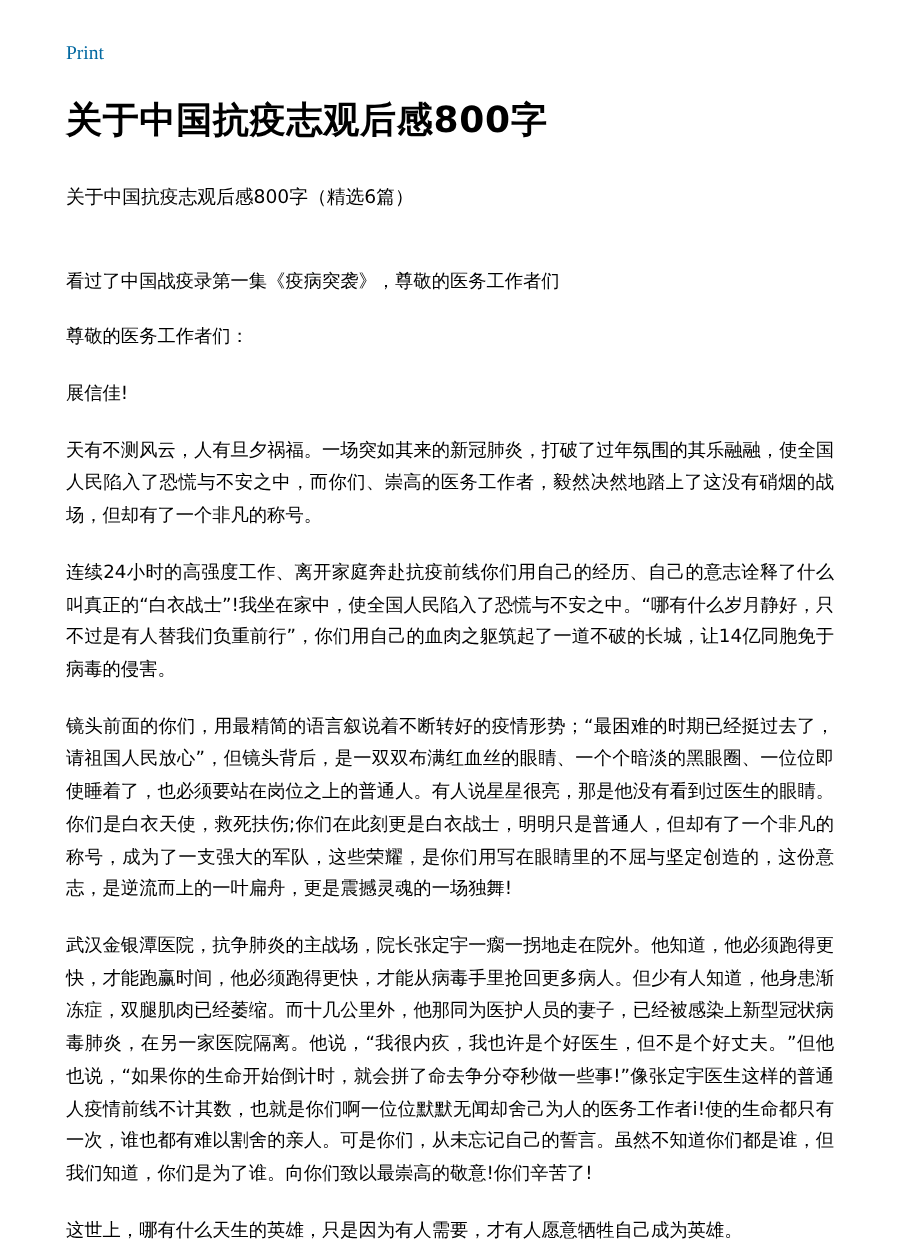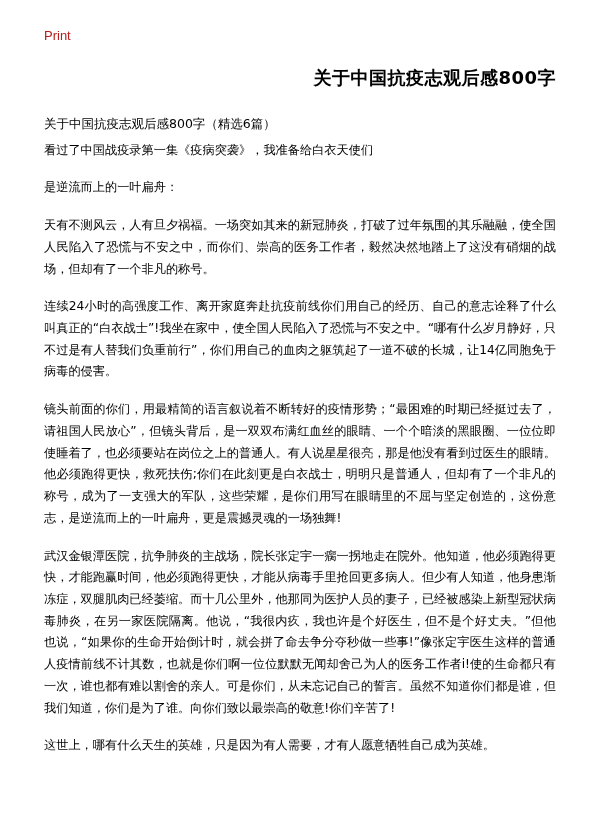--- a/index.html
+++ b/index.html
@@ -15,41 +15,41 @@
     overflow: hidden;
   }
   .page {
     width: 600px;
     height: 828px;
     box-sizing: border-box;
     padding: 26px 44px 0 44px;
     position: relative;
   }
   .print-link {
-    font-family: Liberation Sans, sans-serif;
+    font-family: Liberation Serif, serif;
     font-size: 13px;
-    color: #b91c1c;
+    color: #0369a1;
     line-height: 1.2;
     margin: 0 12px 22px 0;
     display: inline-block;
     cursor: pointer;
   }
   .doc-title {
-    text-align: right;
-    font-size: 18px;
+    text-align: left;
+    font-size: 24px;
     font-weight: bold;
     font-family: "DejaVu Sans", "Liberation Sans", sans-serif;
     letter-spacing: 0.5px;
     margin: 0 0 26px 0;
     line-height: 1.3;
   }
   .subtitle {
     font-size: 12.5px;
     font-family: "DejaVu Sans", "Liberation Sans", sans-serif;
-    margin: 0 0 6px 0;
+    margin: 0 0 36px 0;
     line-height: 1.5;
   }
   .section-head {
     font-size: 12.5px;
     font-weight: bold;
     font-family: "DejaVu Sans", "Liberation Sans", sans-serif;
     margin: 0 0 20px 0;
     line-height: 1.5;
   }
   p.para {
@@ -69,21 +69,22 @@
 
 <div class="page">
 
   <div class="print-link">Print</div>
 
   <h1 class="doc-title">关于中国抗疫志观后感800字</h1>
 
   <div class="subtitle">关于中国抗疫志观后感800字（精选6篇）</div>
 
 
-  <p class="para">看过了中国战疫录第一集《疫病突袭》，我准备给白衣天使们</p>
-  <p class="para">是逆流而上的一叶扁舟：</p>
+  <p class="para">看过了中国战疫录第一集《疫病突袭》，尊敬的医务工作者们</p>
+  <p class="para">尊敬的医务工作者们：</p>
+  <p class="para">展信佳!</p>
   <p class="para">天有不测风云，人有旦夕祸福。一场突如其来的新冠肺炎，打破了过年氛围的其乐融融，使全国人民陷入了恐慌与不安之中，而你们、崇高的医务工作者，毅然决然地踏上了这没有硝烟的战场，但却有了一个非凡的称号。</p>
   <p class="para">连续24小时的高强度工作、离开家庭奔赴抗疫前线你们用自己的经历、自己的意志诠释了什么叫真正的“白衣战士”!我坐在家中，使全国人民陷入了恐慌与不安之中。“哪有什么岁月静好，只不过是有人替我们负重前行”，你们用自己的血肉之躯筑起了一道不破的长城，让14亿同胞免于病毒的侵害。</p>
-  <p class="para">镜头前面的你们，用最精简的语言叙说着不断转好的疫情形势；“最困难的时期已经挺过去了，请祖国人民放心”，但镜头背后，是一双双布满红血丝的眼睛、一个个暗淡的黑眼圈、一位位即使睡着了，也必须要站在岗位之上的普通人。有人说星星很亮，那是他没有看到过医生的眼睛。他必须跑得更快，救死扶伤;你们在此刻更是白衣战士，明明只是普通人，但却有了一个非凡的称号，成为了一支强大的军队，这些荣耀，是你们用写在眼睛里的不屈与坚定创造的，这份意志，是逆流而上的一叶扁舟，更是震撼灵魂的一场独舞!</p>
+  <p class="para">镜头前面的你们，用最精简的语言叙说着不断转好的疫情形势；“最困难的时期已经挺过去了，请祖国人民放心”，但镜头背后，是一双双布满红血丝的眼睛、一个个暗淡的黑眼圈、一位位即使睡着了，也必须要站在岗位之上的普通人。有人说星星很亮，那是他没有看到过医生的眼睛。你们是白衣天使，救死扶伤;你们在此刻更是白衣战士，明明只是普通人，但却有了一个非凡的称号，成为了一支强大的军队，这些荣耀，是你们用写在眼睛里的不屈与坚定创造的，这份意志，是逆流而上的一叶扁舟，更是震撼灵魂的一场独舞!</p>
   <p class="para">武汉金银潭医院，抗争肺炎的主战场，院长张定宇一瘸一拐地走在院外。他知道，他必须跑得更快，才能跑赢时间，他必须跑得更快，才能从病毒手里抢回更多病人。但少有人知道，他身患渐冻症，双腿肌肉已经萎缩。而十几公里外，他那同为医护人员的妻子，已经被感染上新型冠状病毒肺炎，在另一家医院隔离。他说，“我很内疚，我也许是个好医生，但不是个好丈夫。”但他也说，“如果你的生命开始倒计时，就会拼了命去争分夺秒做一些事!”像张定宇医生这样的普通人疫情前线不计其数，也就是你们啊一位位默默无闻却舍己为人的医务工作者i!使的生命都只有一次，谁也都有难以割舍的亲人。可是你们，从未忘记自己的誓言。虽然不知道你们都是谁，但我们知道，你们是为了谁。向你们致以最崇高的敬意!你们辛苦了!</p>
   <p class="para tight">这世上，哪有什么天生的英雄，只是因为有人需要，才有人愿意牺牲自己成为英雄。</p>
 
 </div>
 
 </body></html>

